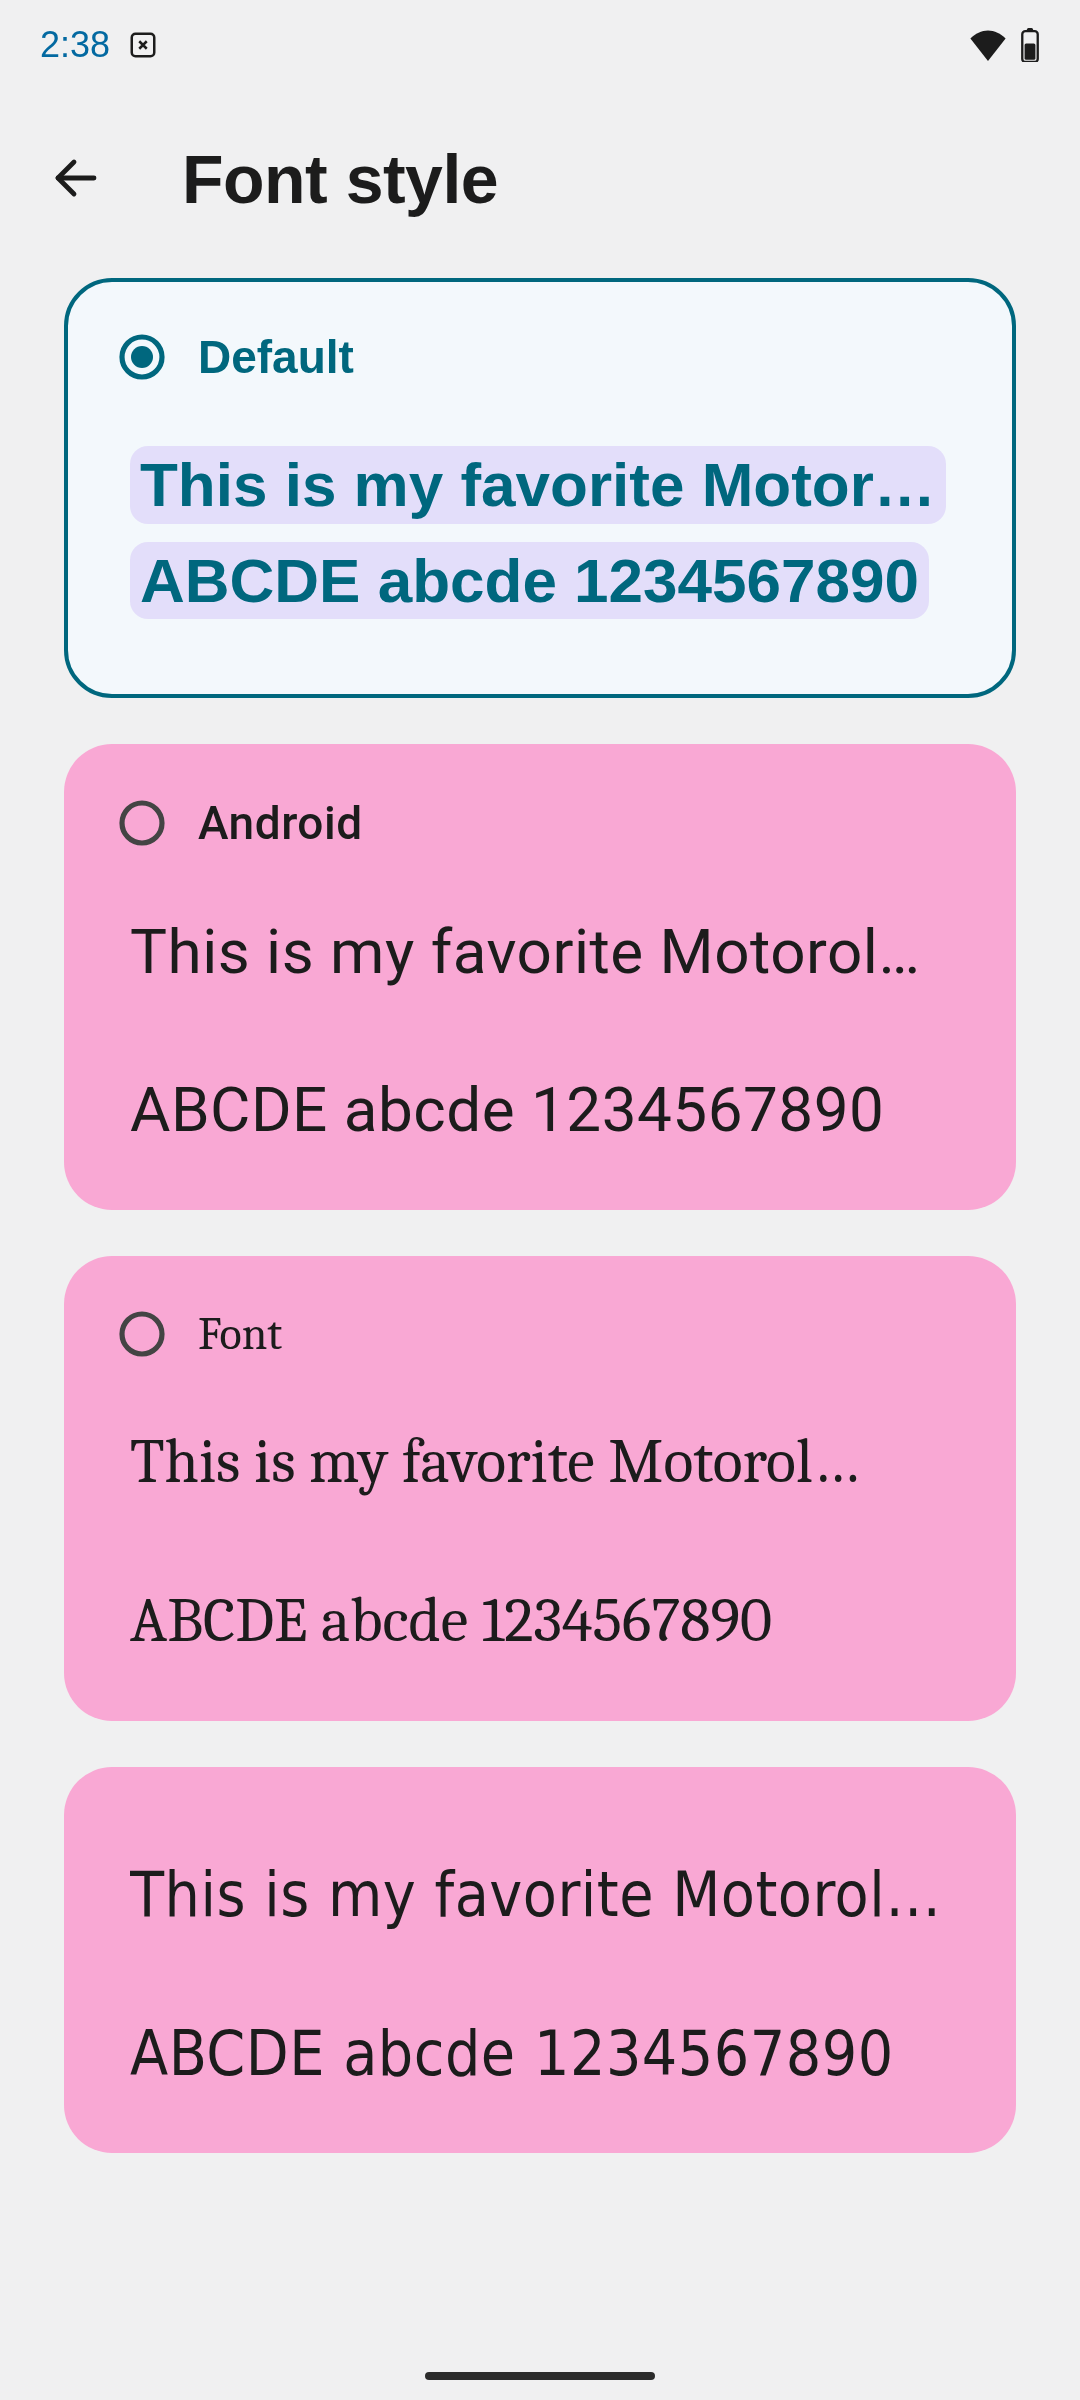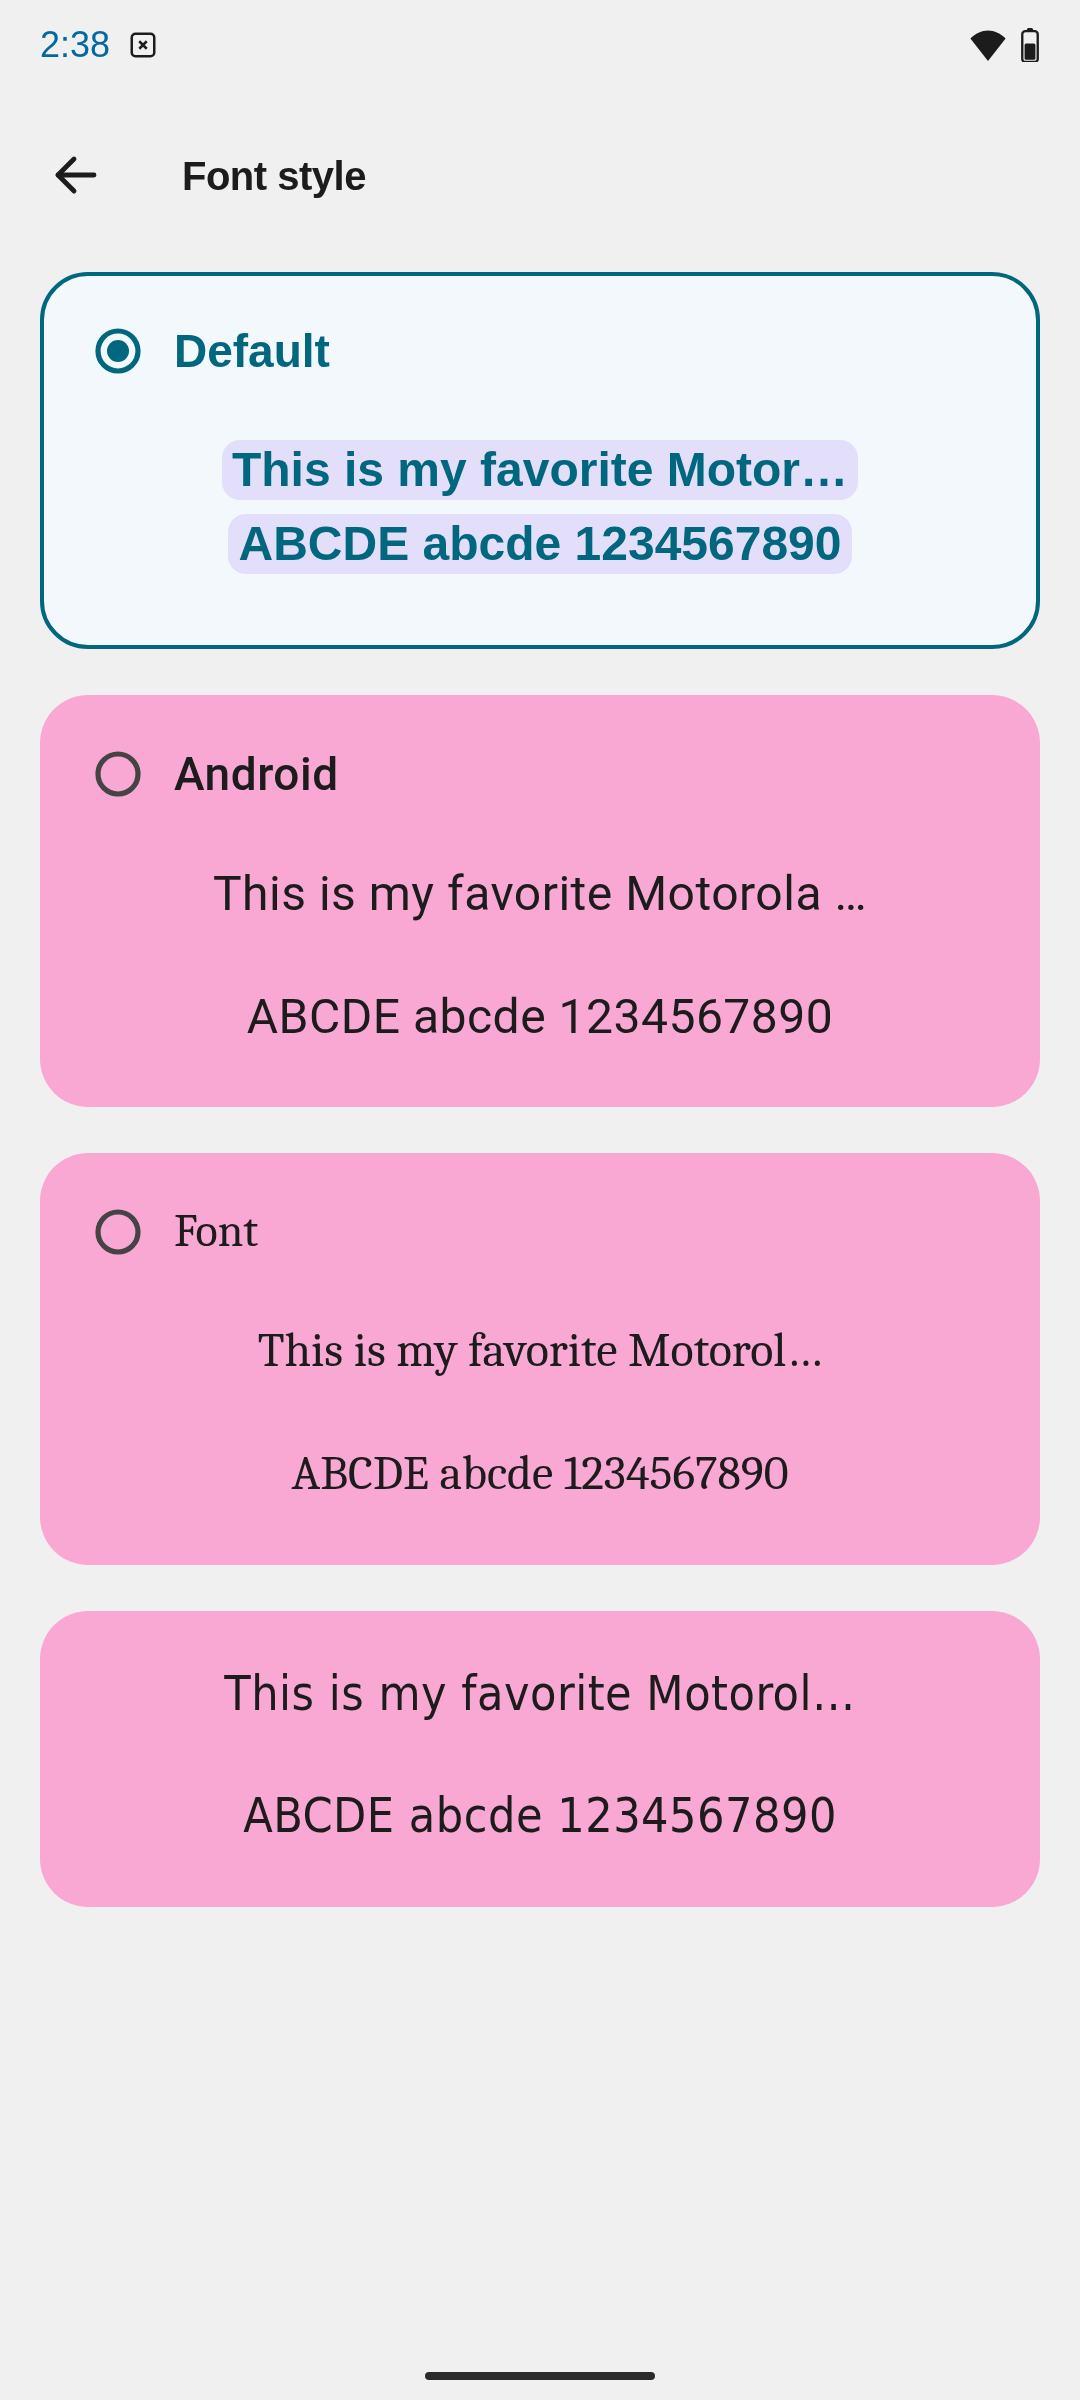--- a/index.html
+++ b/index.html
@@ -33,27 +33,27 @@
     align-items: center;
     padding: 50px 40px 60px;
     gap: 70px;
   }
   .back-btn {
     width: 72px; height: 72px;
     display: flex; align-items: center; justify-content: center;
     background: none; border: none; cursor: pointer;
   }
   .page-title {
-    font-size: 40px;
+    font-size: 68px;
     font-weight: 700;
     letter-spacing: -0.5px;
   }
 
   .content {
-    padding: 0 40px;
+    padding: 0 64px;
   }
 
   .card {
     background: #f9a8d4;
     border-radius: 48px;
     padding: 52px 54px 60px;
     margin-bottom: 46px;
   }
   .card.selected {
     background: #f3f8fc;
@@ -74,28 +74,29 @@
   .card-title {
     font-size: 46px;
     font-weight: 500;
   }
   .card.selected .card-title {
     color: #00677e;
     font-weight: 700;
   }
 
   .sample {
-    text-align: center;
-    font-size: 48px;
+    text-align: left;
+    font-size: 62px;
     line-height: 1.28;
     font-weight: 400;
     white-space: nowrap;
     overflow: hidden;
     text-overflow: ellipsis;
     padding: 0 12px;
+    margin-top: 36px;
   }
   .sample .line {
     display: block;
     white-space: nowrap;
     overflow: hidden;
     text-overflow: ellipsis;
   }
   .card.selected .sample {
     color: #00677e;
     font-weight: 700;

